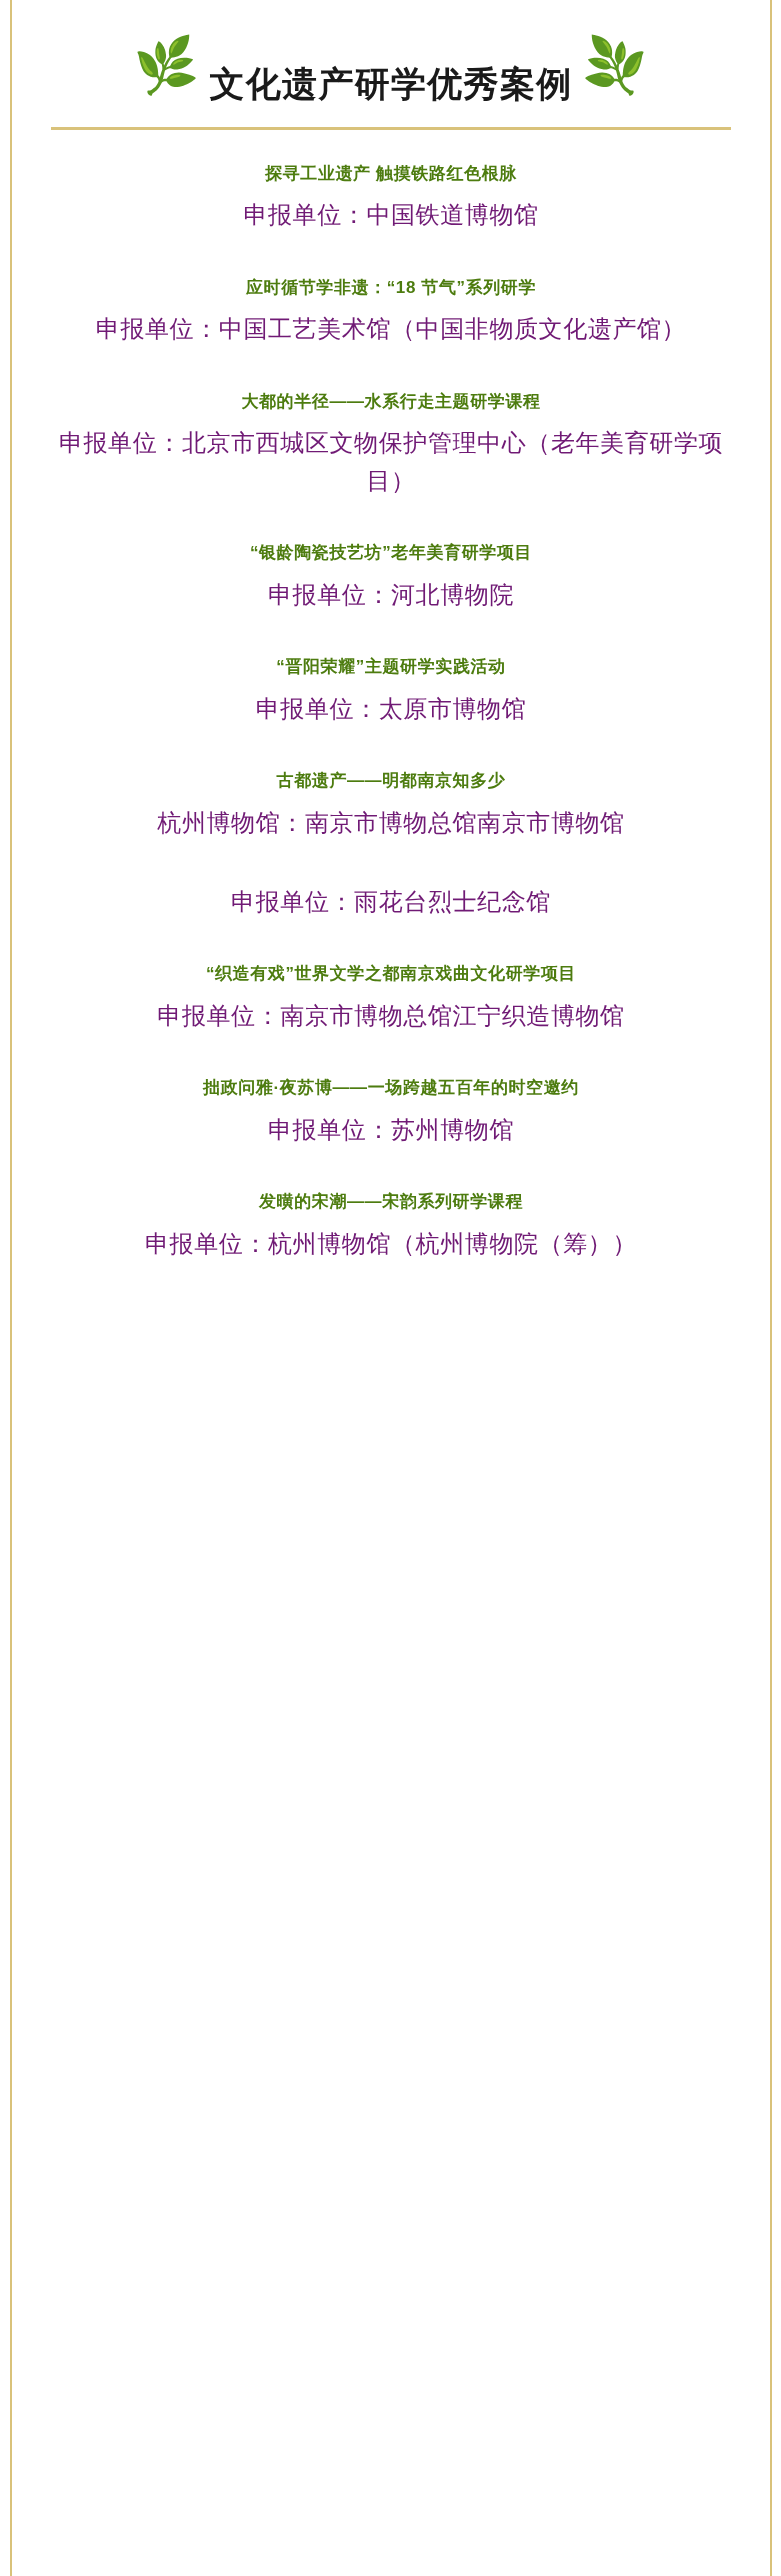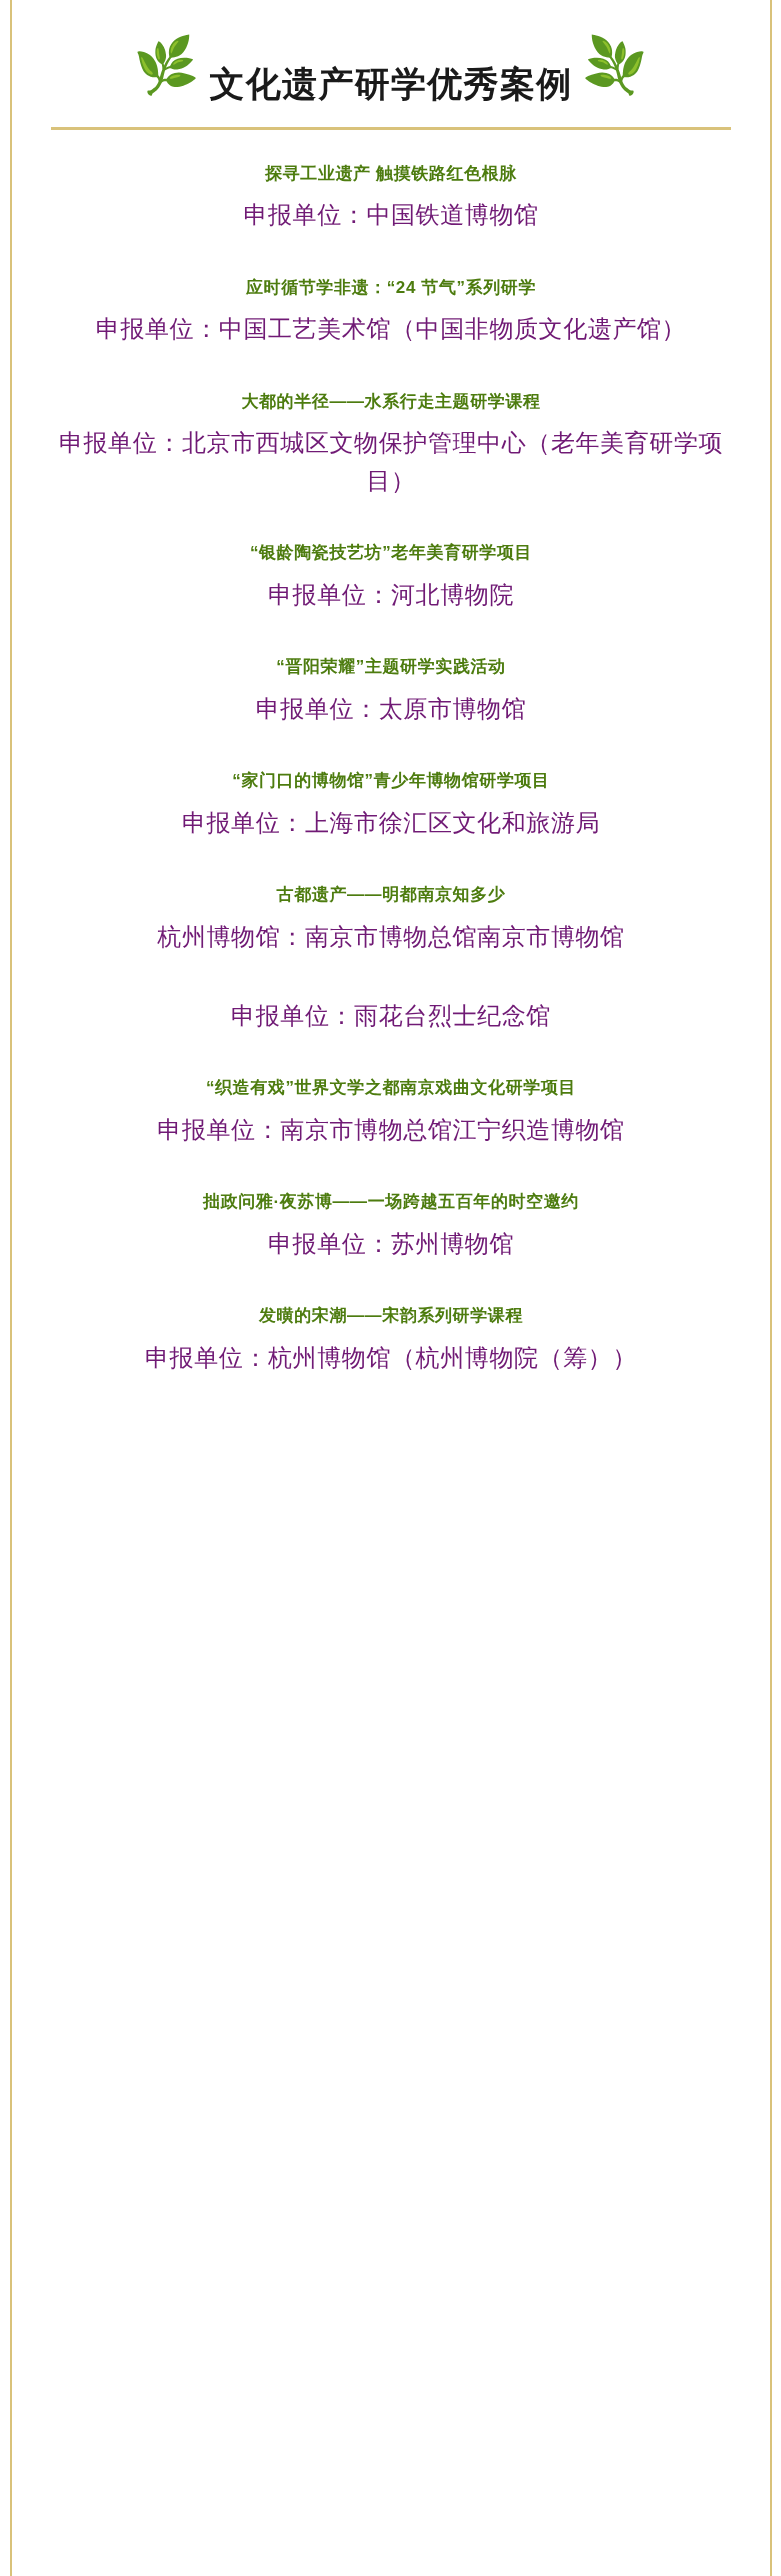--- a/index.html
+++ b/index.html
@@ -113,43 +113,39 @@
     <div class="header-rule"></div>
 
     <div class="case-list">
 
       <div class="case-item">
         <div class="case-title">探寻工业遗产 触摸铁路红色根脉</div>
         <div class="case-unit">申报单位：中国铁道博物馆</div>
       </div>
 
       <div class="case-item">
-        <div class="case-title">应时循节学非遗：“24 节气”系列研学</div>
+        <div class="case-title">应时循节学非遗：“18 节气”系列研学</div>
         <div class="case-unit">申报单位：中国工艺美术馆（中国非物质文化遗产馆）</div>
       </div>
 
       <div class="case-item">
         <div class="case-title">大都的半径——水系行走主题研学课程</div>
         <div class="case-unit">申报单位：北京市西城区文物保护管理中心（老年美育研学项目）</div>
       </div>
 
       <div class="case-item">
         <div class="case-title">“银龄陶瓷技艺坊”老年美育研学项目</div>
         <div class="case-unit">申报单位：河北博物院</div>
       </div>
 
       <div class="case-item">
         <div class="case-title">“晋阳荣耀”主题研学实践活动</div>
         <div class="case-unit">申报单位：太原市博物馆</div>
       </div>
 
-      <div class="case-item">
-        <div class="case-title">“家门口的博物馆”青少年博物馆研学项目</div>
-        <div class="case-unit">申报单位：上海市徐汇区文化和旅游局</div>
-      </div>
 
       <div class="case-item">
         <div class="case-title">古都遗产——明都南京知多少</div>
         <div class="case-unit">杭州博物馆：南京市博物总馆南京市博物馆</div>
       </div>
 
       <div class="case-item">
         <div class="case-unit">申报单位：雨花台烈士纪念馆</div>
       </div>
 

